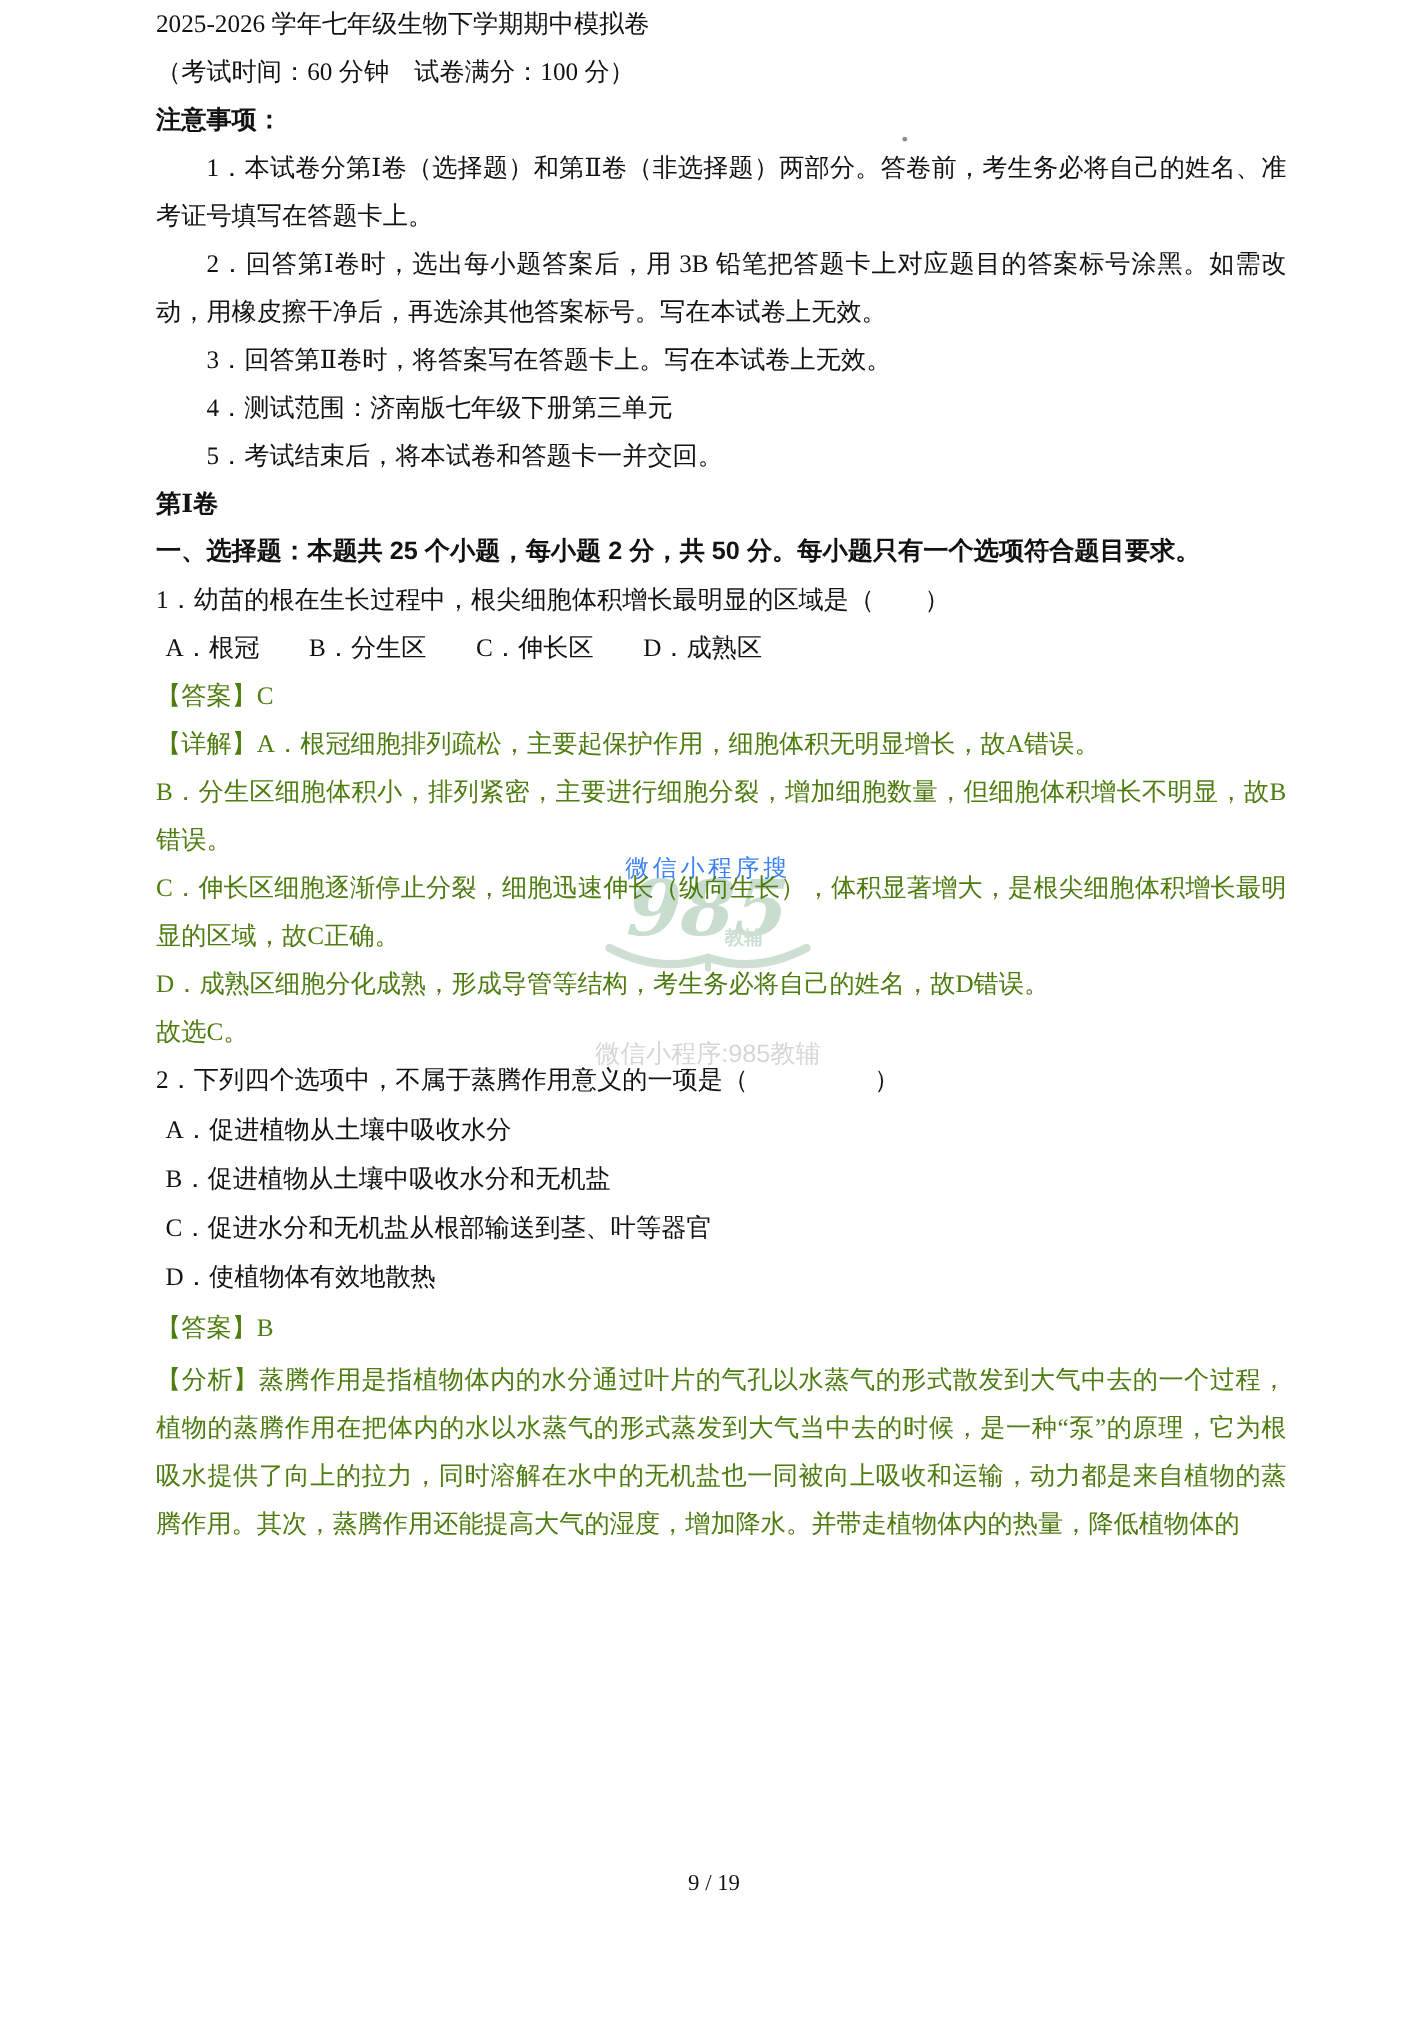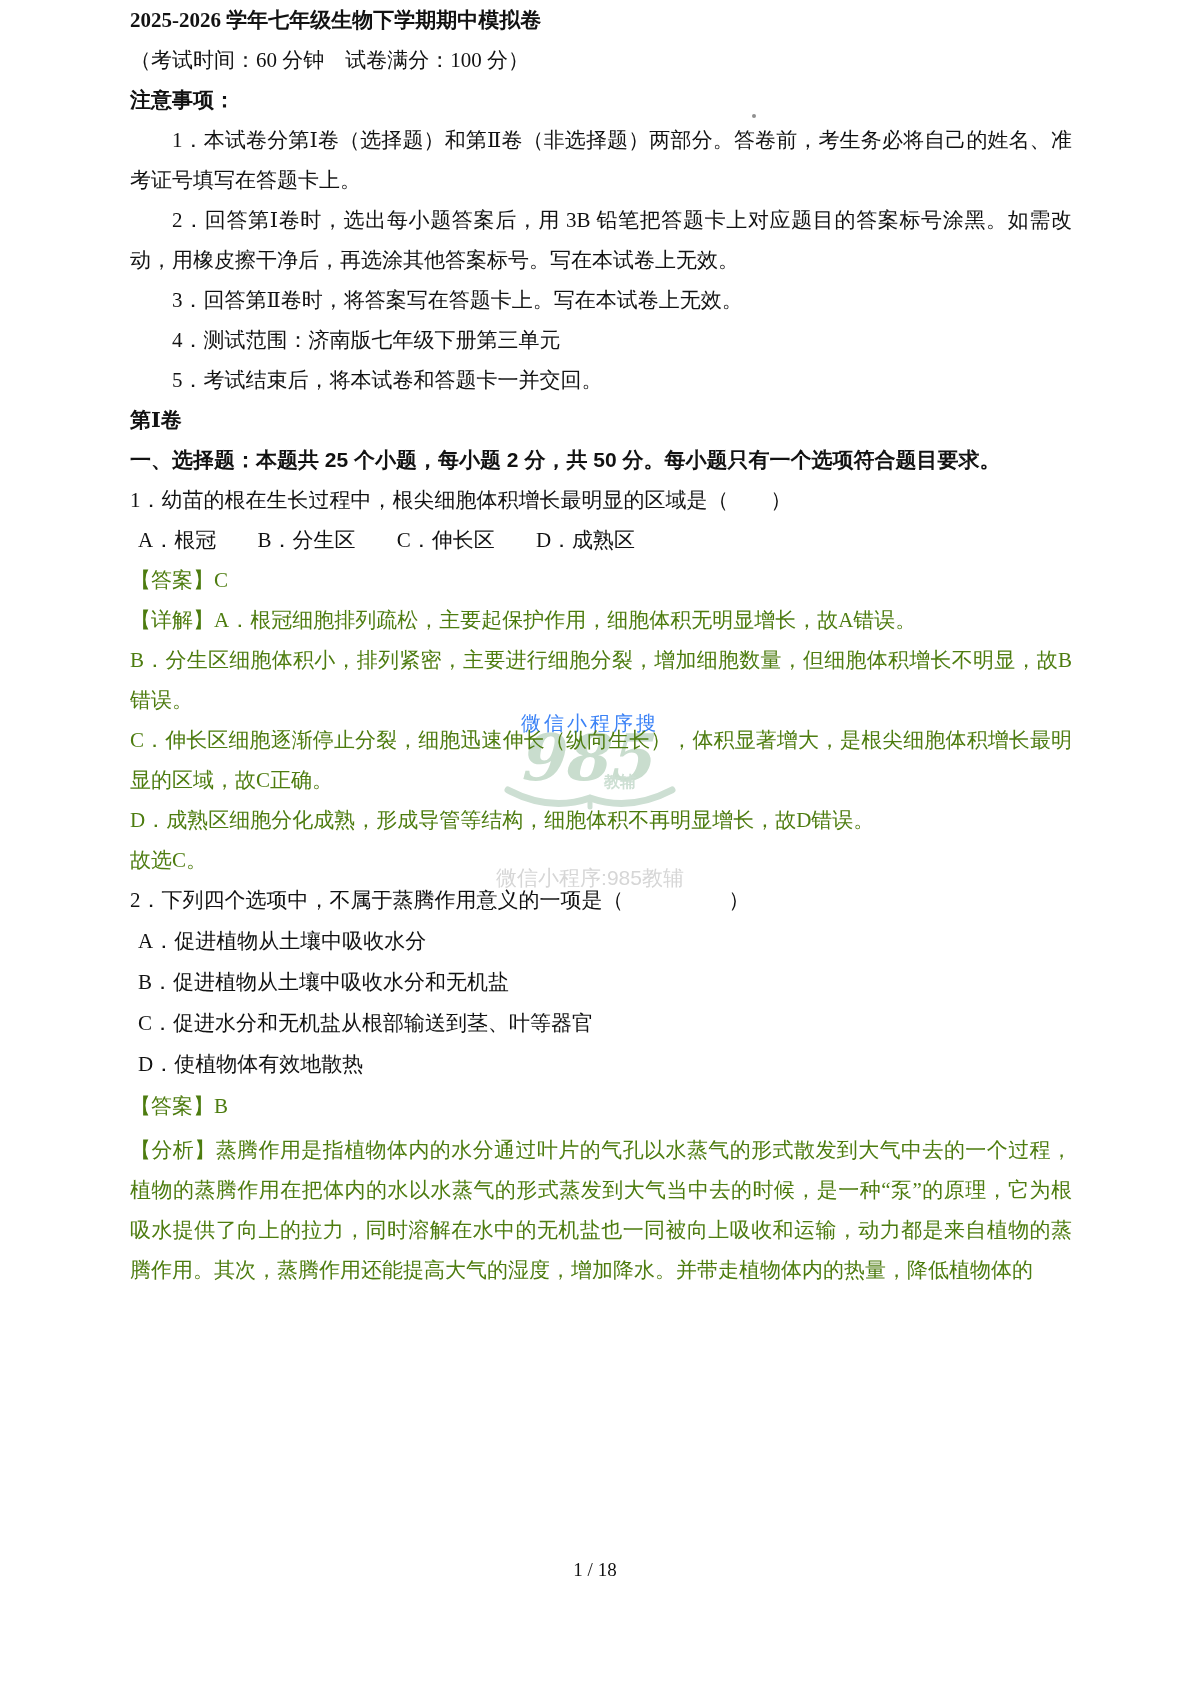--- a/index.html
+++ b/index.html
@@ -23,21 +23,21 @@
   .wm-label { left: 468px; top: 772px; width: 244px; font-size: 16px; font-weight: bold;
               color: #cddfd3; font-family: "Liberation Sans", sans-serif; padding-left: 30px; }
   .wm-book  { left: 502px; top: 786px; width: 176px; height: 24px; }
   .wm-gray  { left: 450px; top: 864px; width: 280px; font-size: 21px; color: #d6d6d6;
               font-family: "Liberation Sans", sans-serif; }
 
   
   .content { position: relative; z-index: 1; padding: 0 118px 0 130px; }
   .content p { margin: 0; font-size: 21px; line-height: 40px; text-align: justify; }
 
-  .title { margin-top: 146px; text-align: center; font-weight: bold;
+  .title { margin-top: 146px; text-align: center; font-weight: normal;
            font-size: 31px; line-height: 40px; }
   .subtitle { margin-top: 24px; text-align: center; font-size: 19px; line-height: 30px; }
 
   .notice-heading { margin-top: 8px; font-weight: bold; text-align: left;
                     font-family: Liberation Serif, serif; }
   .note { text-indent: 2em; }
 
   .section-title { margin-top: 2px; text-align: center; font-weight: bold;
                    font-size: 26px; line-height: 52px; }
   .instruction { margin-top: 8px; margin-left: -28px; font-weight: bold;
@@ -98,27 +98,27 @@
     <p class="options-inline">
       <span class="opt">A．根冠</span>
       <span class="opt">B．分生区</span>
       <span class="opt">C．伸长区</span>
       <span class="opt">D．成熟区</span>
     </p>
     <p class="red">【答案】C</p>
     <p class="red">【详解】A．根冠细胞排列疏松，主要起保护作用，细胞体积无明显增长，故A错误。</p>
     <p class="red">B．分生区细胞体积小，排列紧密，主要进行细胞分裂，增加细胞数量，但细胞体积增长不明显，故B错误。</p>
     <p class="red">C．伸长区细胞逐渐停止分裂，细胞迅速伸长（纵向生长），体积显著增大，是根尖细胞体积增长最明显的区域，故C正确。</p>
-    <p class="red">D．成熟区细胞分化成熟，形成导管等结构，细胞体积不再明显增长，故D错误。</p>
+    <p class="red">D．成熟区细胞分化成熟，形成导管等结构，考生务必将自己的姓名，故D错误。</p>
     <p class="red">故选C。</p>
 
     <p class="stem q2-stem">2．下列四个选项中，不属于蒸腾作用意义的一项是（　　　　　）</p>
     <p class="option-line">A．促进植物从土壤中吸收水分</p>
     <p class="option-line">B．促进植物从土壤中吸收水分和无机盐</p>
     <p class="option-line">C．促进水分和无机盐从根部输送到茎、叶等器官</p>
     <p class="option-line">D．使植物体有效地散热</p>
     <p class="red ans-b">【答案】B</p>
     <p class="red ana-b">【分析】蒸腾作用是指植物体内的水分通过叶片的气孔以水蒸气的形式散发到大气中去的一个过程，植物的蒸腾作用在把体内的水以水蒸气的形式蒸发到大气当中去的时候，是一种“泵”的原理，它为根吸水提供了向上的拉力，同时溶解在水中的无机盐也一同被向上吸收和运输，动力都是来自植物的蒸腾作用。其次，蒸腾作用还能提高大气的湿度，增加降水。并带走植物体内的热量，降低植物体的</p>
 
   </div>
 
-  <div class="footer">1 / 18</div>
+  <div class="footer">9 / 19</div>
 </div>
 
 </body></html>

